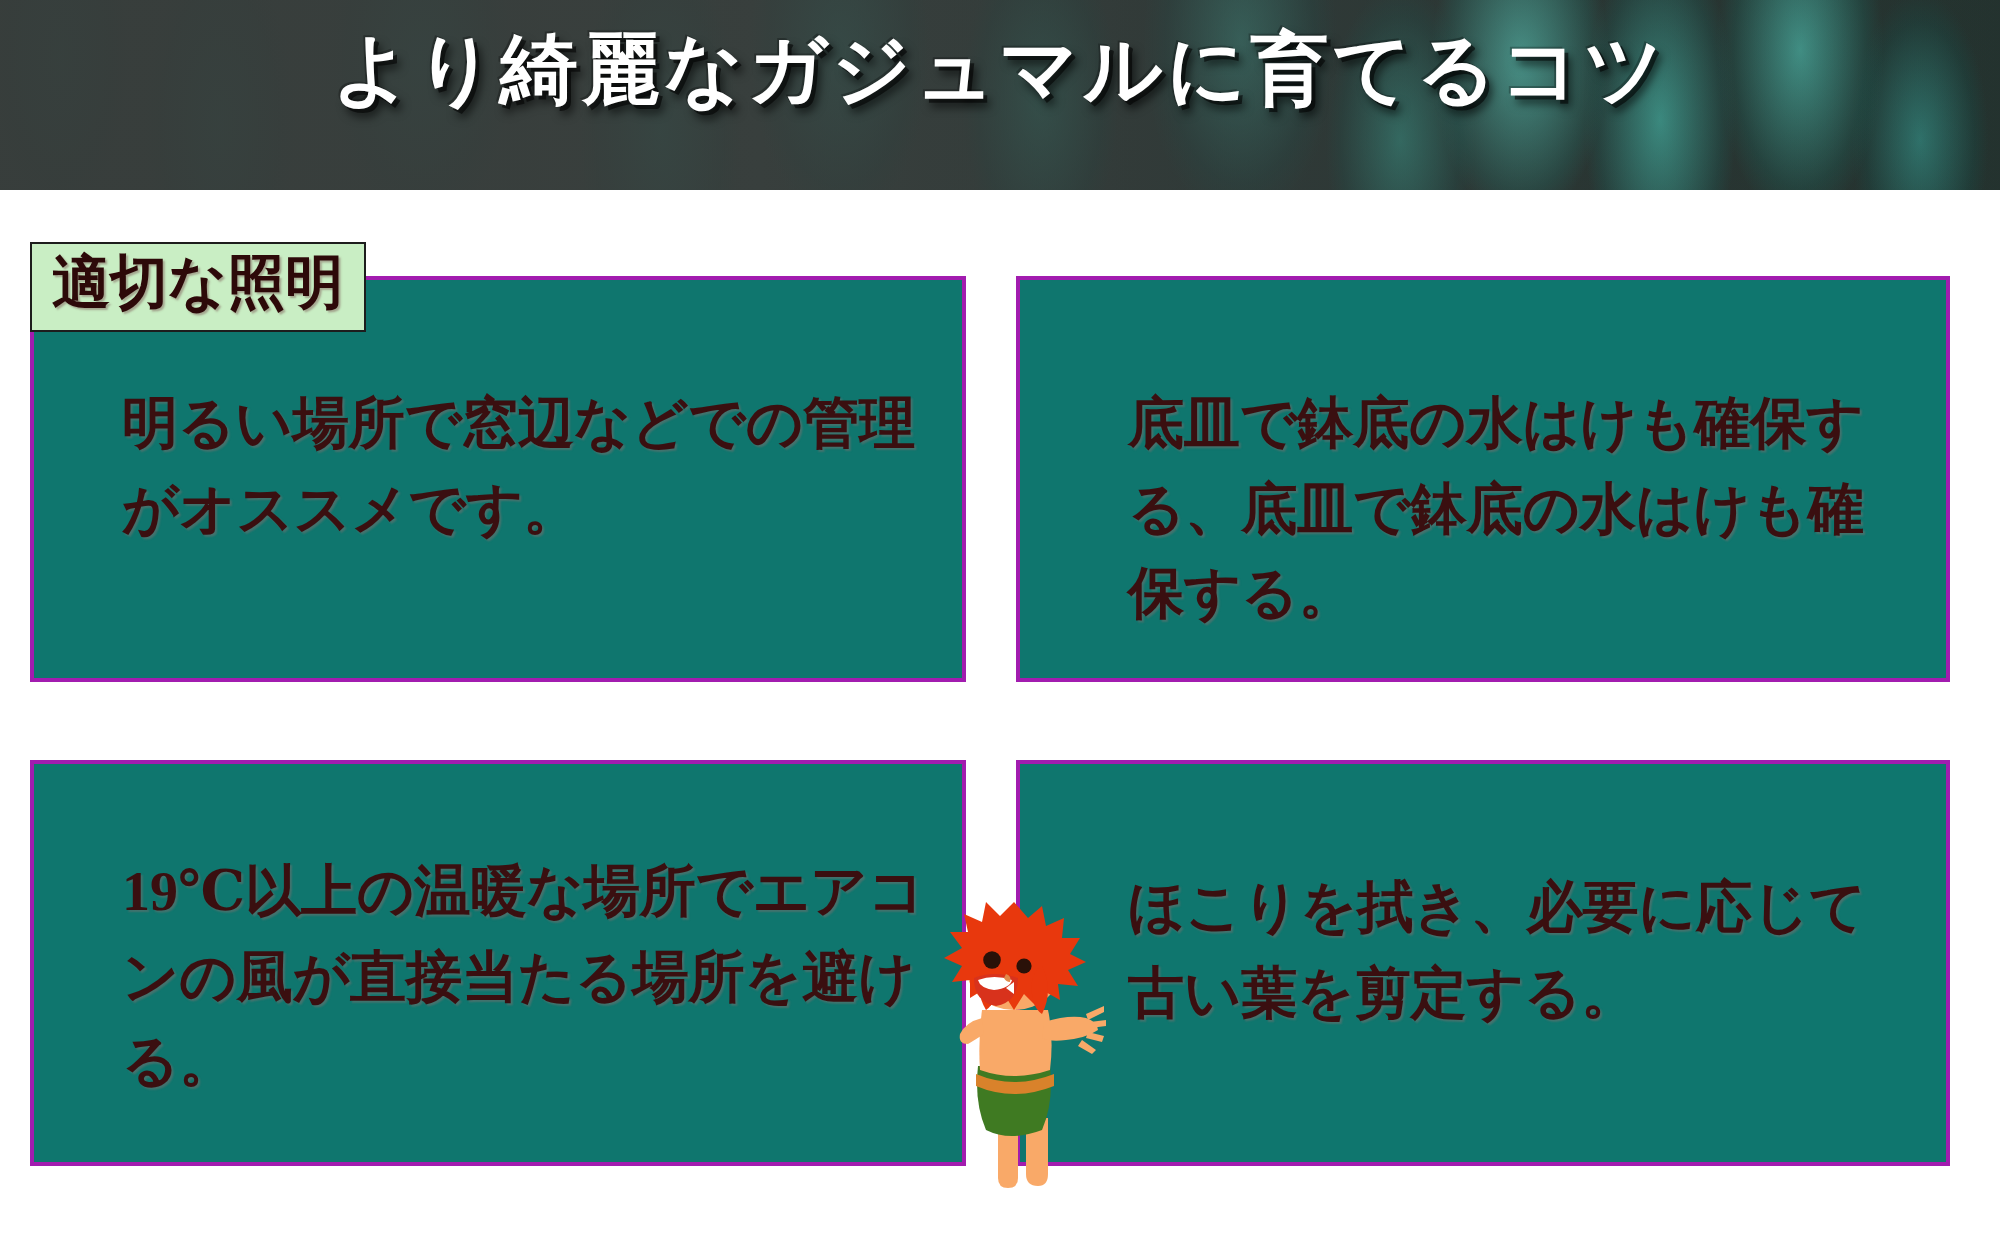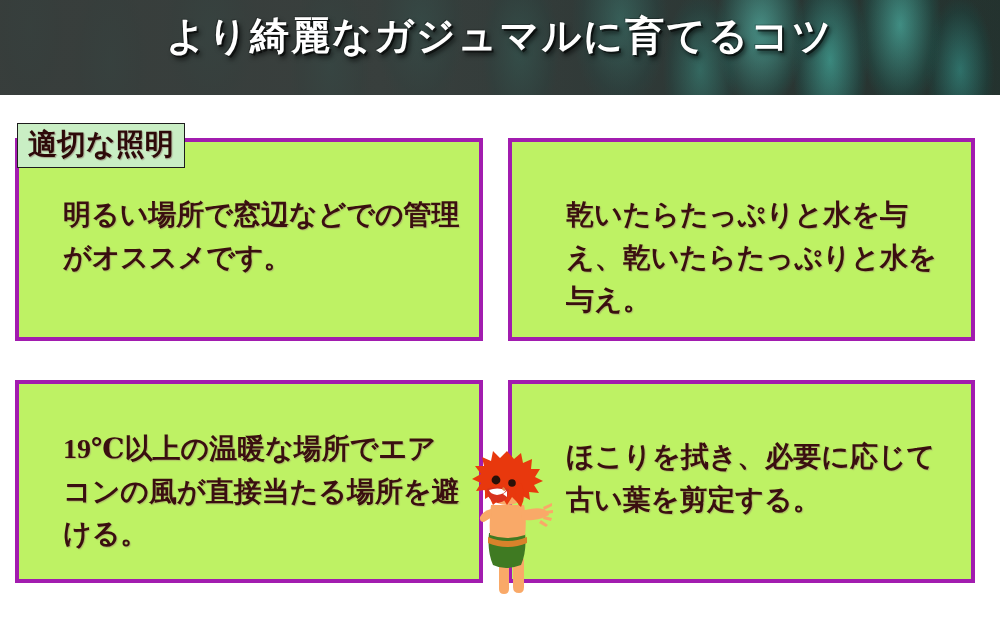--- a/index.html
+++ b/index.html
@@ -75,22 +75,22 @@
     text-shadow:
        2px 2px 0 rgba(0,0,0,.55),
        3px 4px 5px rgba(0,0,0,.65),
       -1px -1px 0 rgba(0,0,0,.25);
     white-space: nowrap;
   }
 
   
   .card {
     position: absolute;
-    border: 4px solid #a21caf;
-    background: #bef264;
+    border: 2px solid #a21caf;
+    background: #0f766e;
   }
   .card.c0 { left: 15px;  top: 138px; width: 468px; height: 203px; }
   .card.c1 { left: 508px; top: 138px; width: 467px; height: 203px; }
   .card.c2 { left: 15px;  top: 380px; width: 468px; height: 203px; }
   .card.c3 { left: 508px; top: 380px; width: 467px; height: 203px; }
 
   
   .card-badge {
     position: absolute;
     left: -2px;
@@ -151,21 +151,21 @@
     <div class="banner-scrim"></div>
     <div class="banner-title">より綺麗なガジュマルに育てるコツ</div>
   </div>
 
   <div class="card c0">
     <div class="card-badge" style="background:#c9eec4">適切な照明</div>
     <div class="card-body indent">明るい場所で窓辺などでの管理がオススメです。</div>
   </div>
 
   <div class="card c1">
-    <div class="card-body">乾いたらたっぷりと水を与え、乾いたらたっぷりと水を与え。</div>
+    <div class="card-body">底皿で鉢底の水はけも確保する、底皿で鉢底の水はけも確保する。</div>
   </div>
 
   <div class="card c2">
     <div class="card-body indent" style="top:44px">19℃以上の温暖な場所でエアコンの風が直接当たる場所を避ける。</div>
   </div>
 
   <div class="card c3">
     <div class="card-body">ほこりを拭き、必要に応じて古い葉を剪定する。</div>
   </div>
 

